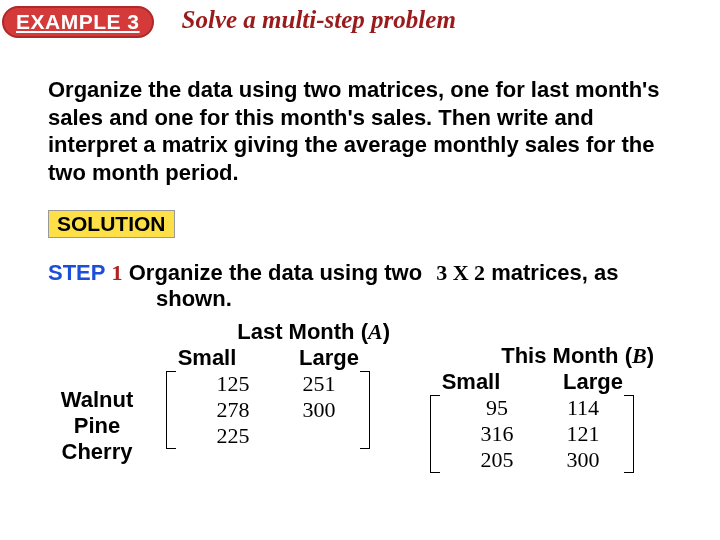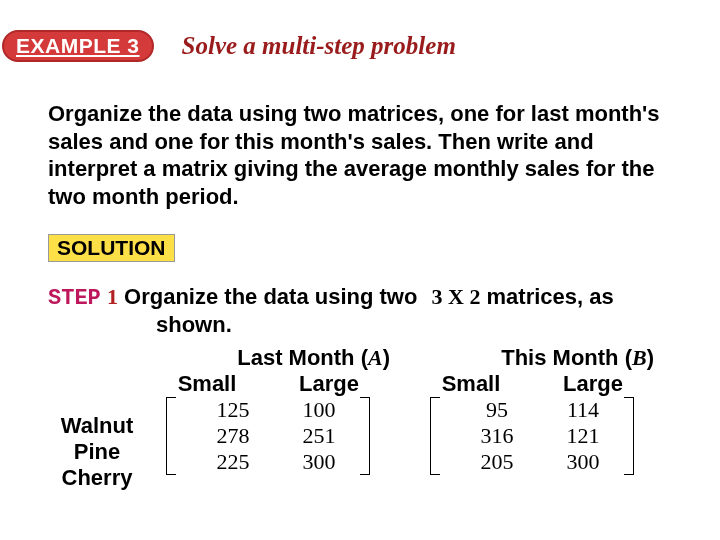--- a/index.html
+++ b/index.html
@@ -6,24 +6,23 @@
     margin: 0;
     padding: 0;
     width: 720px;
     height: 540px;
     background: #fff;
     font-family: Arial, Helvetica, sans-serif;
     overflow: hidden;
   }
   .header {
     display: flex;
-    align-items: center;
+    align-items: flex-start;
     padding-top: 6px;
     padding-left: 2px;
-    margin-top: 24px;
   }
   .example-badge {
     background: #d43a3a;
     border: 2px solid #b02828;
     border-radius: 18px;
     padding: 2px 12px;
     color: #fff;
     font-weight: 700;
     font-size: 21px;
     text-decoration: underline;
@@ -61,22 +60,22 @@
   .step-area {
     margin-top: 22px;
   }
   .step-line {
     font-size: 22px;
     font-weight: 700;
     color: #000;
     line-height: 1.2;
   }
   .step-label {
-    color: #be185d;
-    font-family: Liberation Mono, monospace;
+    color: #1d4ed8;
+    font-family: Liberation Sans, sans-serif;
   }
   .step-num {
     color: #b22222;
     font-family: "Times New Roman", Times, serif;
   }
   .nums-span {
     font-family: "Times New Roman", Times, serif;
     font-weight: 700;
     margin-left: 8px;
   }
@@ -188,28 +187,27 @@
           <div class="br-line br-h br-bl-h"></div>
           <div class="br-line br-v br-tr-v"></div>
           <div class="br-line br-h br-tr-h"></div>
           <div class="br-line br-h br-br-h"></div>
           <div class="mat-col left">
             <div>125</div>
             <div>278</div>
             <div>225</div>
           </div>
           <div class="mat-col right">
-            <div>100</div>
             <div>251</div>
             <div>300</div>
           </div>
         </div>
       </div>
 
-      <div class="matrix-block" style="margin-left:20px;">
+      <div class="matrix-block" style="margin-left:20px;margin-top:24px;">
         <div class="mat-title">
           <span>This Month (</span><span class="ital">B</span><span>)</span>
         </div>
         <div class="col-heads">
           <span>Small</span>
           <span>Large</span>
         </div>
         <div class="mat-body">
           <div class="br-line br-v br-tl-v"></div>
           <div class="br-line br-h br-tl-h"></div>

